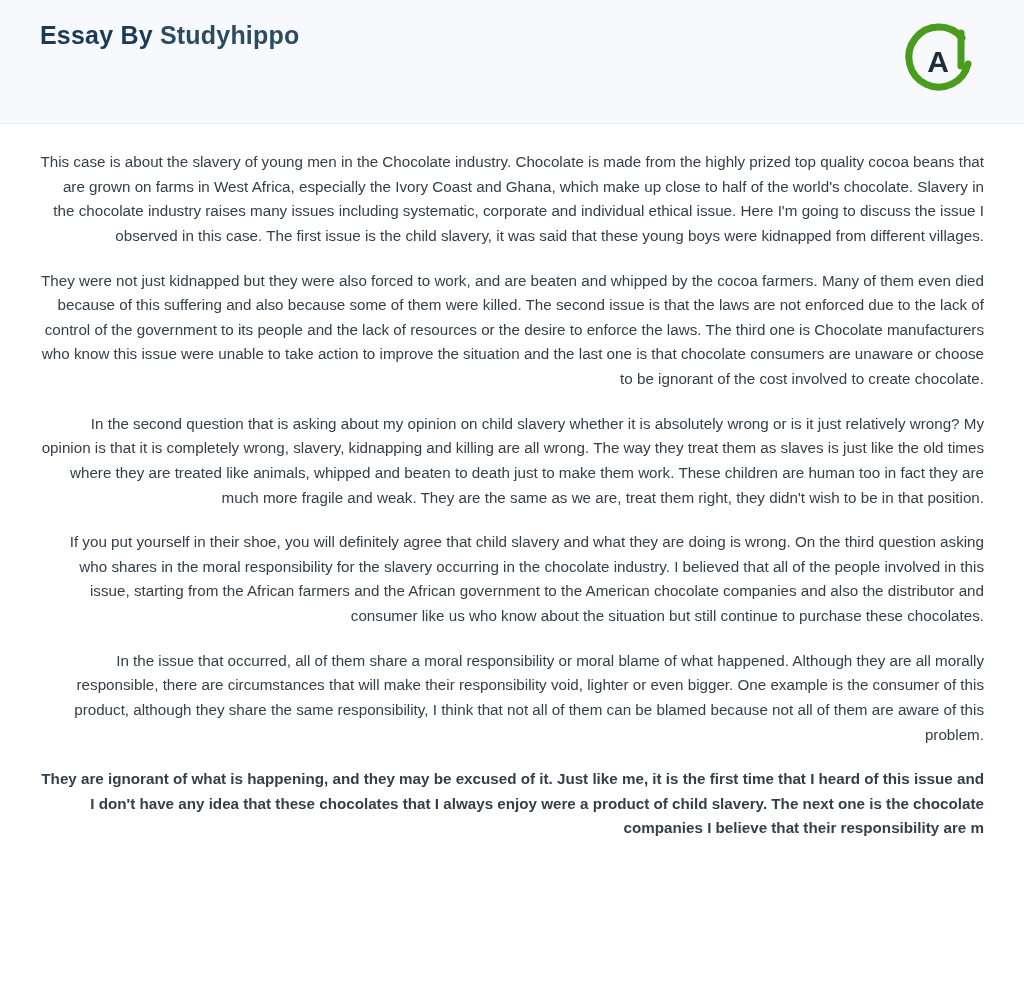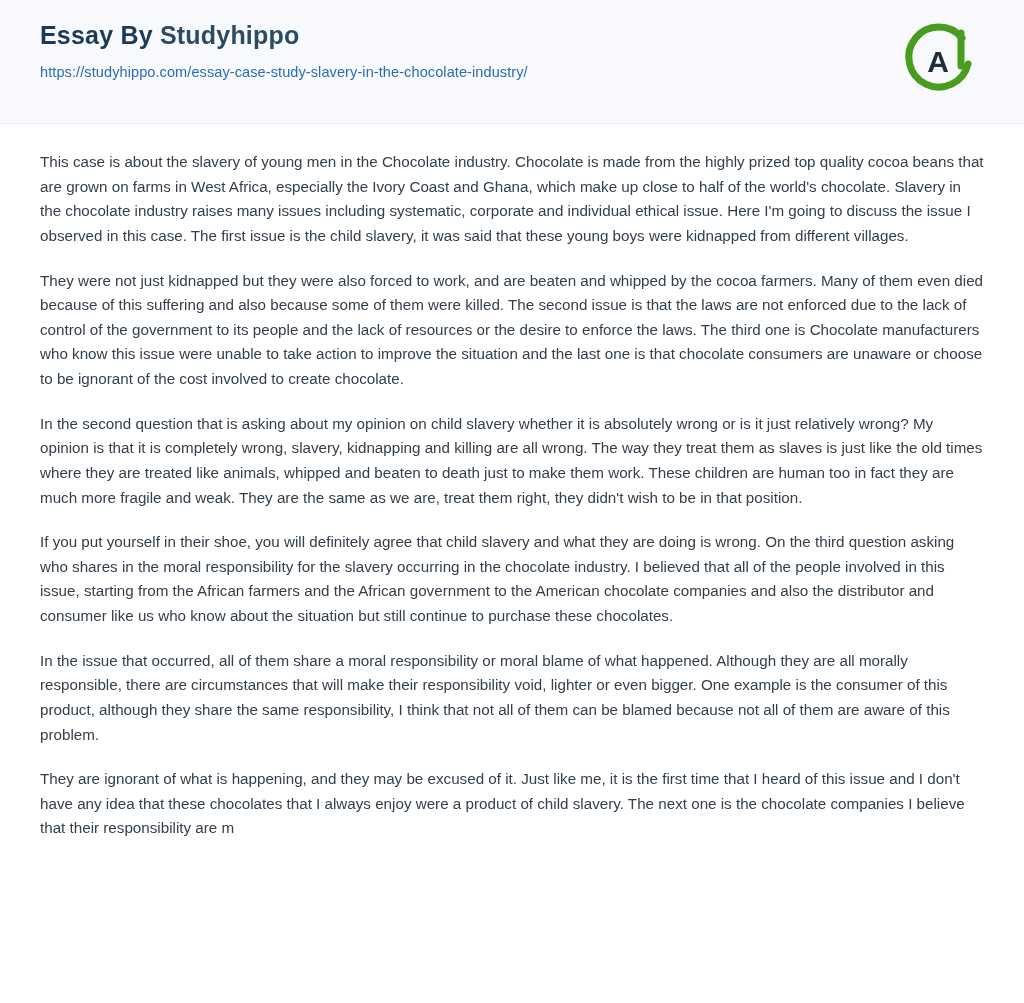--- a/index.html
+++ b/index.html
@@ -70,37 +70,37 @@
     color: #1f2d3a;
     margin: 8px 0 18px 0;
     line-height: 1.2;
     letter-spacing: -0.2px;
   }
   .article p {
     font-size: 15.2px;
     line-height: 1.62;
     color: #333f4a;
     margin: 0 0 20px 0;
-    text-align: left;
+    text-align: right;
   }
   .article p:last-child {
     margin-bottom: 12px;
+    font-weight: bold;
   }
 </style>
 </head>
 <body>
 
 <div class="page">
 
   <div class="site-header">
     <div class="brand-block">
       <div class="brand-title">
         <span>Essay By </span><span class="brand-light">Studyhippo</span>
       </div>
-      <div class="brand-url">https://studyhippo.com/essay-case-study-slavery-in-the-chocolate-industry/</div>
     </div>
     <div class="logo-wrap">
       <svg width="78" height="78" viewBox="0 0 78 78">
         <path d="M62 18 A30 30 0 1 0 68 44" fill="none" stroke="#4a9c1e" stroke-width="7" stroke-linecap="round"></path>
         <path d="M61 13 L61 46" fill="none" stroke="#4a9c1e" stroke-width="7" stroke-linecap="round"></path>
         <text x="38" y="52" font-family="Liberation Sans, sans-serif" font-size="30" font-weight="bold" fill="#1f2d3a" text-anchor="middle">A</text>
       </svg>
     </div>
   </div>
 

